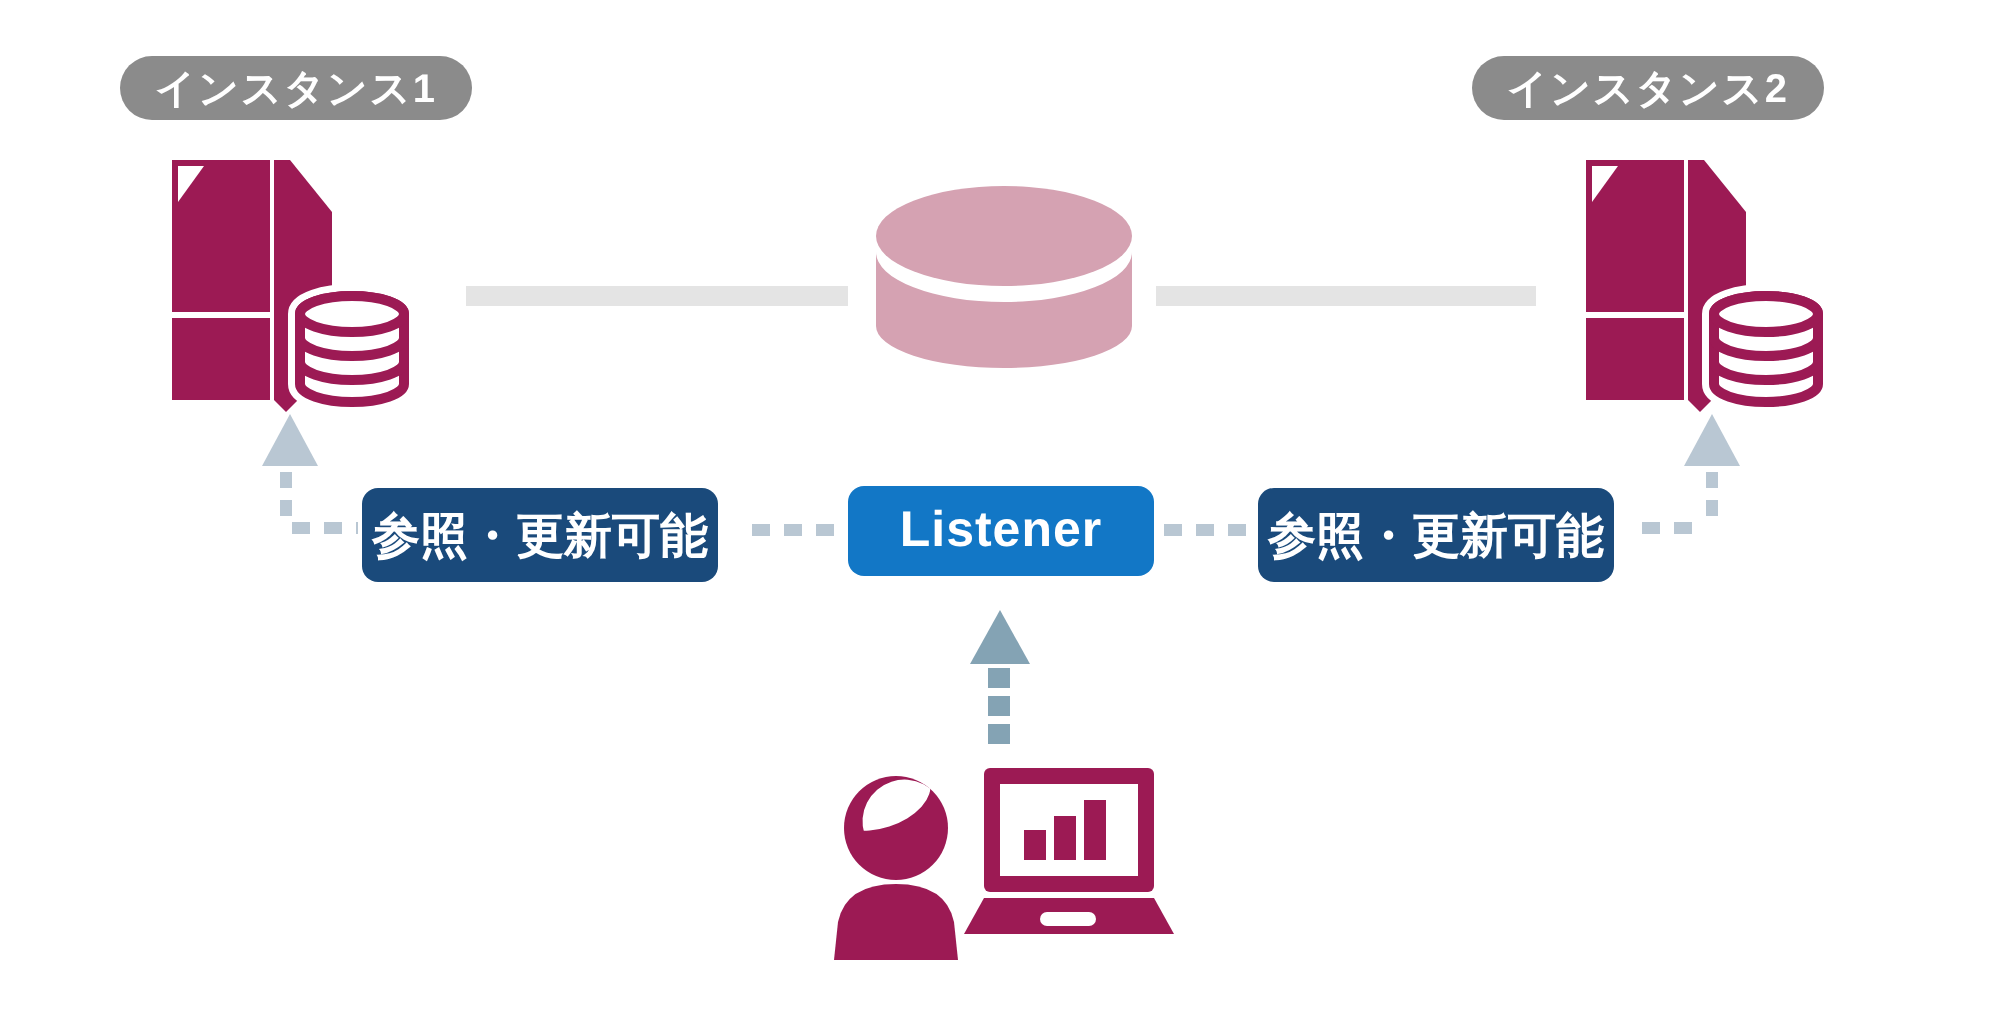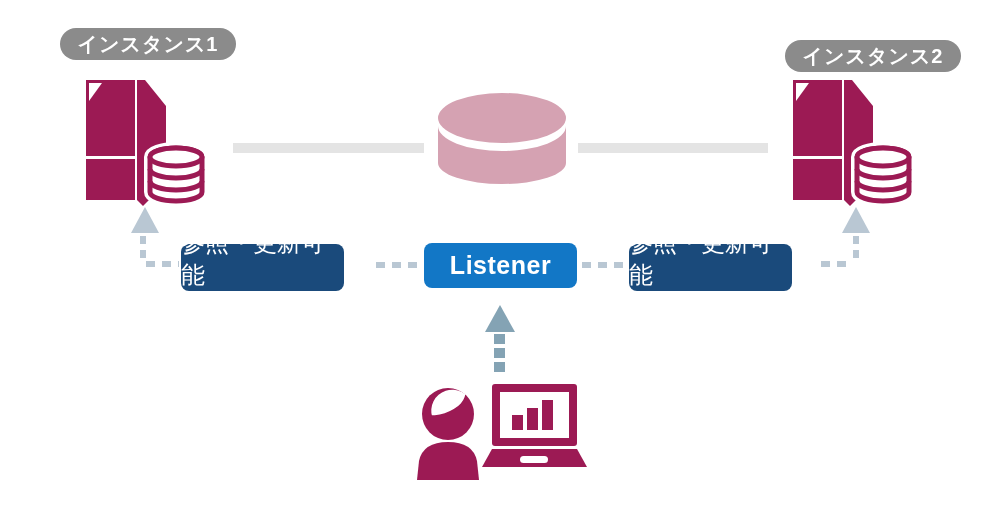--- a/index.html
+++ b/index.html
@@ -11,24 +11,24 @@
   .pill {
     height:32px; border-radius:16px;
     background:var(--pill-gray,#8b8b8b); color:#fff;
     font-size:20px; font-weight:600; letter-spacing:1px;
     display:flex; align-items:center; justify-content:center;
   }
 
   .bar { height:10px; background:var(--connector-gray,#e4e4e4); }
 
   .navy-box {
-    width:163px; height:47px; border-radius:8px;
+    width:178px; height:47px; border-radius:8px;
     background:var(--navy,#1a4a7b); color:#fff;
-    font-size:24px; font-weight:normal;
-    display:flex; align-items:flex-end; justify-content:center;
+    font-size:24px; font-weight:bold;
+    display:flex; align-items:center; justify-content:center;
   }
   .blue-box {
     width:153px; height:45px; border-radius:8px;
     background:var(--blue,#1277c6); color:#fff;
     font-size:25px; font-weight:bold; letter-spacing:0.5px;
     display:flex; align-items:center; justify-content:center;
   }
 
   .hdash { height:6px; background:repeating-linear-gradient(90deg, var(--dash-light,#b9c7d3) 0 9px, transparent 9px 16px); }
   .vdash { width:6px;  background:repeating-linear-gradient(180deg, var(--dash-light,#b9c7d3) 0 8px, transparent 8px 14px); }
@@ -51,21 +51,21 @@
   .db-arc       { fill:none; stroke:var(--magenta,#9c1a54); stroke-width:5; }
 </style>
 </head>
 <body>
 
 <div class="canvas">
 
   <div class="pill abs" style="left:60px; top:28px; width:176px;">
     <span>インスタンス1</span>
   </div>
-  <div class="pill abs" style="left:785px; top:28px; width:176px;margin-top:12px;">
+  <div class="pill abs" style="left:736px; top:28px; width:176px;">
     <span>インスタンス2</span>
   </div>
 
   <svg class="abs" style="left:75px; top:80px;" width="135" height="128" viewBox="0 0 135 128">
     <rect class="fill-magenta" x="11" y="0" width="49" height="120"></rect>
     <polygon fill="#fff" points="14,3 27,3 14,21"></polygon>
     <rect fill="#fff" x="11" y="76" width="49" height="3"></rect>
     <polygon class="fill-magenta" points="62,0 70,0 91,26 91,103 68,126 62,120"></polygon>
     <g>
       <path d="M75,77 A26,9 0 0 1 127,77 L127,112 A26,9 0 0 1 75,112 Z" fill="#fff" stroke="#fff" stroke-width="12"></path>

